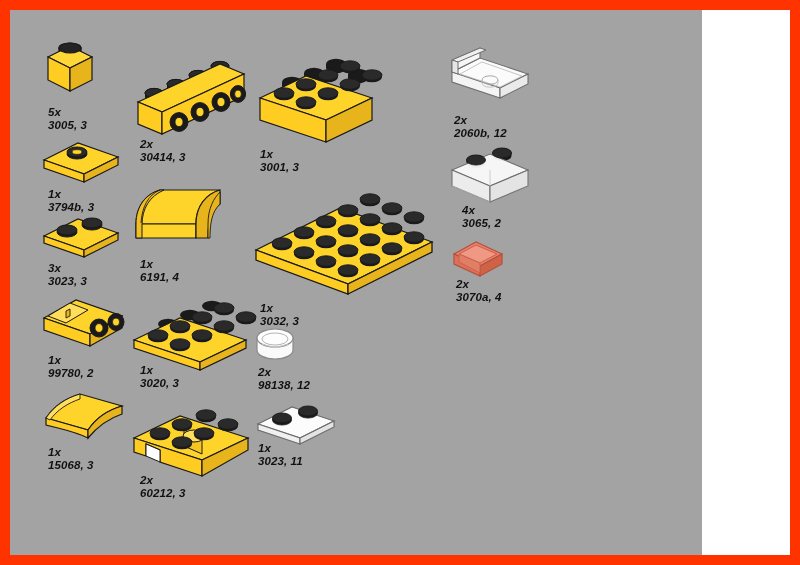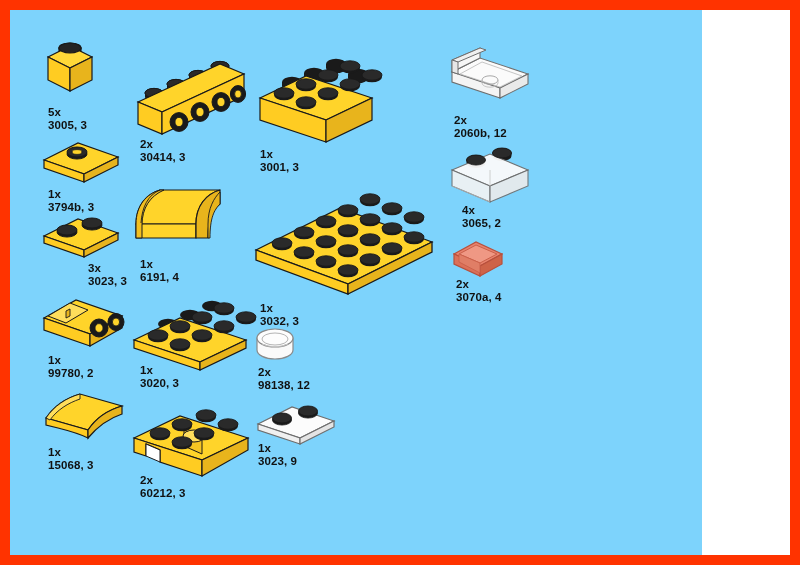--- a/index.html
+++ b/index.html
@@ -25,22 +25,23 @@
     box-sizing: border-box;
     border: 10px solid #FF3300;
     pointer-events: none;
     z-index: 50;
   }
   #canvas {
     position: absolute;
     left: 10px; top: 10px;
     width: 692px;
     height: 545px;
-    background: #7dd3fc;
+    background: #a3a3a3;
     overflow: hidden;
+    font-style: italic;
   }
   .part-entry {
     position: absolute;
   }
   .part-art {
     position: absolute;
     left: 0; top: 0;
   }
   .part-label {
     position: absolute;
@@ -102,21 +103,21 @@
         <svg width="90" height="46" viewBox="0 0 90 46">
           <path d="M8 24 L42 7 L82 21 L48 38 Z" fill="#FFD42A" stroke="#1A1A1A" stroke-width="1.2"></path>
           <path d="M8 24 L48 38 L48 45 L8 31 Z" fill="#FFCC22" stroke="#1A1A1A" stroke-width="1.2"></path>
           <path d="M48 38 L82 21 L82 28 L48 45 Z" fill="#E8B41C" stroke="#1A1A1A" stroke-width="1.2"></path>
           <ellipse cx="31" cy="20" rx="10" ry="5" fill="#1A1A1A" stroke="#1A1A1A" stroke-width="1"></ellipse>
           <ellipse cx="31" cy="18" rx="10" ry="5" fill="#2A2A2A" stroke="#1A1A1A" stroke-width="1"></ellipse>
           <ellipse cx="56" cy="13" rx="10" ry="5" fill="#1A1A1A" stroke="#1A1A1A" stroke-width="1"></ellipse>
           <ellipse cx="56" cy="11" rx="10" ry="5" fill="#2A2A2A" stroke="#1A1A1A" stroke-width="1"></ellipse>
         </svg>
       </div>
-      <div class="part-label" style="left:12px; top:50px;margin-left:40px;">
+      <div class="part-label" style="left:12px; top:50px;">
         <span class="lbl-qty">3x</span>
         <span class="lbl-id">3023, 3</span>
       </div>
     </div>
 
     <div class="part-entry" style="left:26px; top:282px;">
       <div class="part-art">
         <svg width="98" height="62" viewBox="0 0 98 62">
           <path d="M8 26 L40 8 L86 24 L54 42 Z" fill="#FFD42A" stroke="#1A1A1A" stroke-width="1.2"></path>
           <path d="M8 26 L54 42 L54 54 L8 38 Z" fill="#FFCC22" stroke="#1A1A1A" stroke-width="1.2"></path>
@@ -386,21 +387,21 @@
           <path d="M8 26 L50 40 L50 46 L8 32 Z" fill="#F0F0F0" stroke="#6E6E6E" stroke-width="1.2"></path>
           <path d="M50 40 L84 23 L84 29 L50 46 Z" fill="#E4E4E4" stroke="#6E6E6E" stroke-width="1.2"></path>
           <ellipse cx="32" cy="22" rx="9.5" ry="5" fill="#1A1A1A" stroke="#1A1A1A" stroke-width="0.9"></ellipse>
           <ellipse cx="32" cy="20" rx="9.5" ry="5" fill="#2A2A2A" stroke="#1A1A1A" stroke-width="0.9"></ellipse>
           <ellipse cx="58" cy="15" rx="9.5" ry="5" fill="#1A1A1A" stroke="#1A1A1A" stroke-width="0.9"></ellipse>
           <ellipse cx="58" cy="13" rx="9.5" ry="5" fill="#2A2A2A" stroke="#1A1A1A" stroke-width="0.9"></ellipse>
         </svg>
       </div>
       <div class="part-label" style="left:8px; top:44px;">
         <span class="lbl-qty">1x</span>
-        <span class="lbl-id">3023, 9</span>
+        <span class="lbl-id">3023, 11</span>
       </div>
     </div>
 
     <div class="part-entry" style="left:432px; top:38px;">
       <div class="part-art">
         <svg width="96" height="70" viewBox="0 0 96 70">
           <path d="M10 24 L38 10 L86 26 L58 40 Z" fill="#FBFBFB" stroke="#6E6E6E" stroke-width="1.1"></path>
           <path d="M10 24 L58 40 L58 50 L10 34 Z" fill="#F4F4F4" stroke="#6E6E6E" stroke-width="1.1"></path>
           <path d="M58 40 L86 26 L86 36 L58 50 Z" fill="#EAEAEA" stroke="#6E6E6E" stroke-width="1.1"></path>
           <path d="M10 24 L10 12 L38 0 L38 10 Z" fill="#F6F6F6" stroke="#6E6E6E" stroke-width="1.1"></path>

